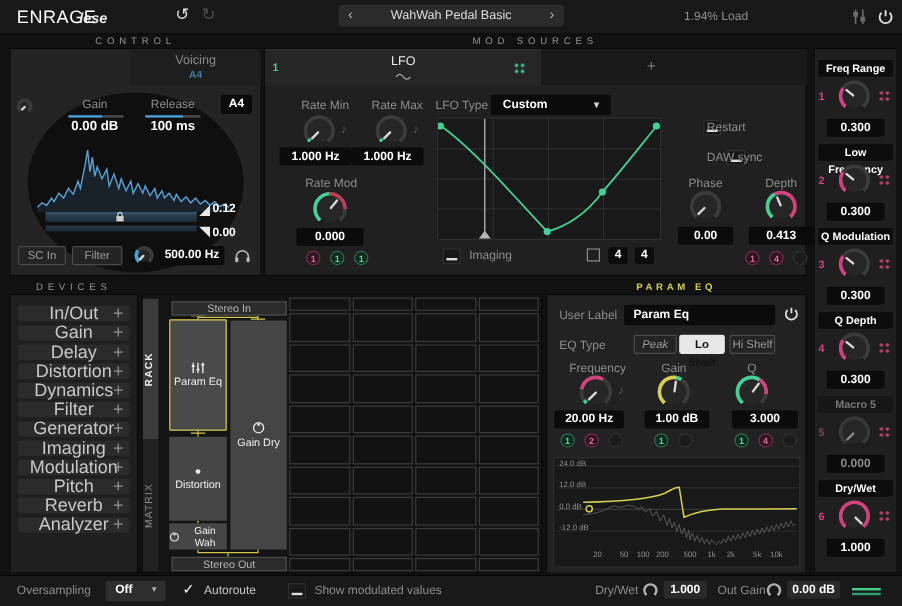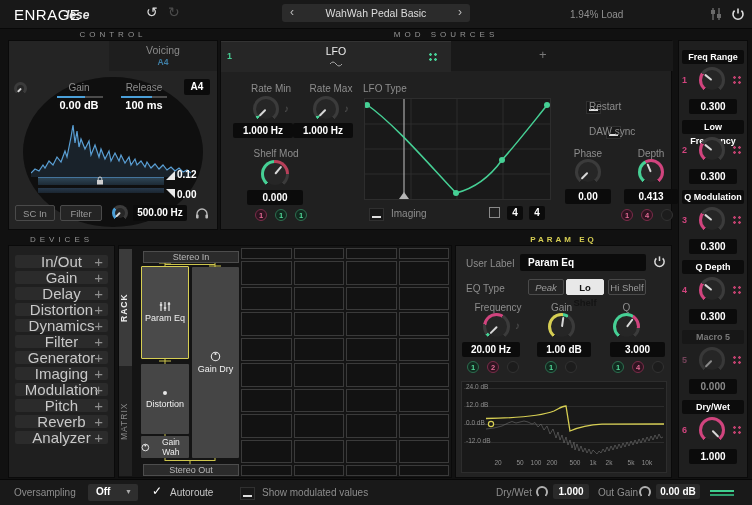--- a/index.html
+++ b/index.html
@@ -177,30 +177,34 @@
     <div class="lbl abs" style="left:20px;top:42px;width:60px;">Rate Min</div>
     <div class="knob k-min abs" style="left:32px;top:55px;width:26px;height:26px;"></div>
     <span class="abs" style="left:63px;top:62px;color:#555;font-size:10px;">♪</span>
     <div class="abs vbox" style="left:12px;top:82px;width:60px;height:15px;line-height:15px;">1.000 Hz</div>
 
     <div class="lbl abs" style="left:80px;top:42px;width:60px;">Rate Max</div>
     <div class="knob k-min abs" style="left:92px;top:55px;width:26px;height:26px;"></div>
     <span class="abs" style="left:123px;top:62px;color:#555;font-size:10px;">♪</span>
     <div class="abs vbox" style="left:72px;top:82px;width:60px;height:15px;line-height:15px;">1.000 Hz</div>
 
-    <div class="lbl abs" style="left:25px;top:107px;width:60px;">Shelf Mod</div>
+    <div class="lbl abs" style="left:25px;top:107px;width:60px;">Rate Mod</div>
     <div class="knob k-ratemod abs" style="left:40px;top:119px;width:28px;height:28px;"></div>
     <div class="abs vbox" style="left:26px;top:149px;width:56px;height:15px;line-height:15px;">0.000</div>
     <div class="badges" style="left:34px;top:168px;">
         <span class="badge r">1</span>
         <span class="badge g">1</span>
         <span class="badge g">1</span>
       </div>
 
     <div class="lbl abs" style="left:142px;top:42px;width:48px;text-align:left;">LFO Type</div>
+    <div class="abs vbox" style="left:188px;top:38px;width:100px;height:17px;line-height:17px;text-align:left;padding-left:10px;box-sizing:border-box;">
+      <span>Custom</span>
+      <span class="abs" style="right:8px;top:0;color:#cfcfcf;font-size:8px;">▼</span>
+    </div>
 
     <div class="abs" style="left:143px;top:57px;width:187px;height:102px;background:#191919;border:1px solid #2d2d2d;box-sizing:border-box;">
       <svg width="185" height="100" viewBox="0 0 185 100">
         <g stroke="#2c2c2c" stroke-width="1">
           <line x1="46" y1="0" x2="46" y2="100"></line>
             <line x1="92" y1="0" x2="92" y2="100"></line>
             <line x1="138" y1="0" x2="138" y2="100"></line>
           <line x1="0" y1="25" x2="185" y2="25"></line>
             <line x1="0" y1="50" x2="185" y2="50"></line>
             <line x1="0" y1="75" x2="185" y2="75"></line>

